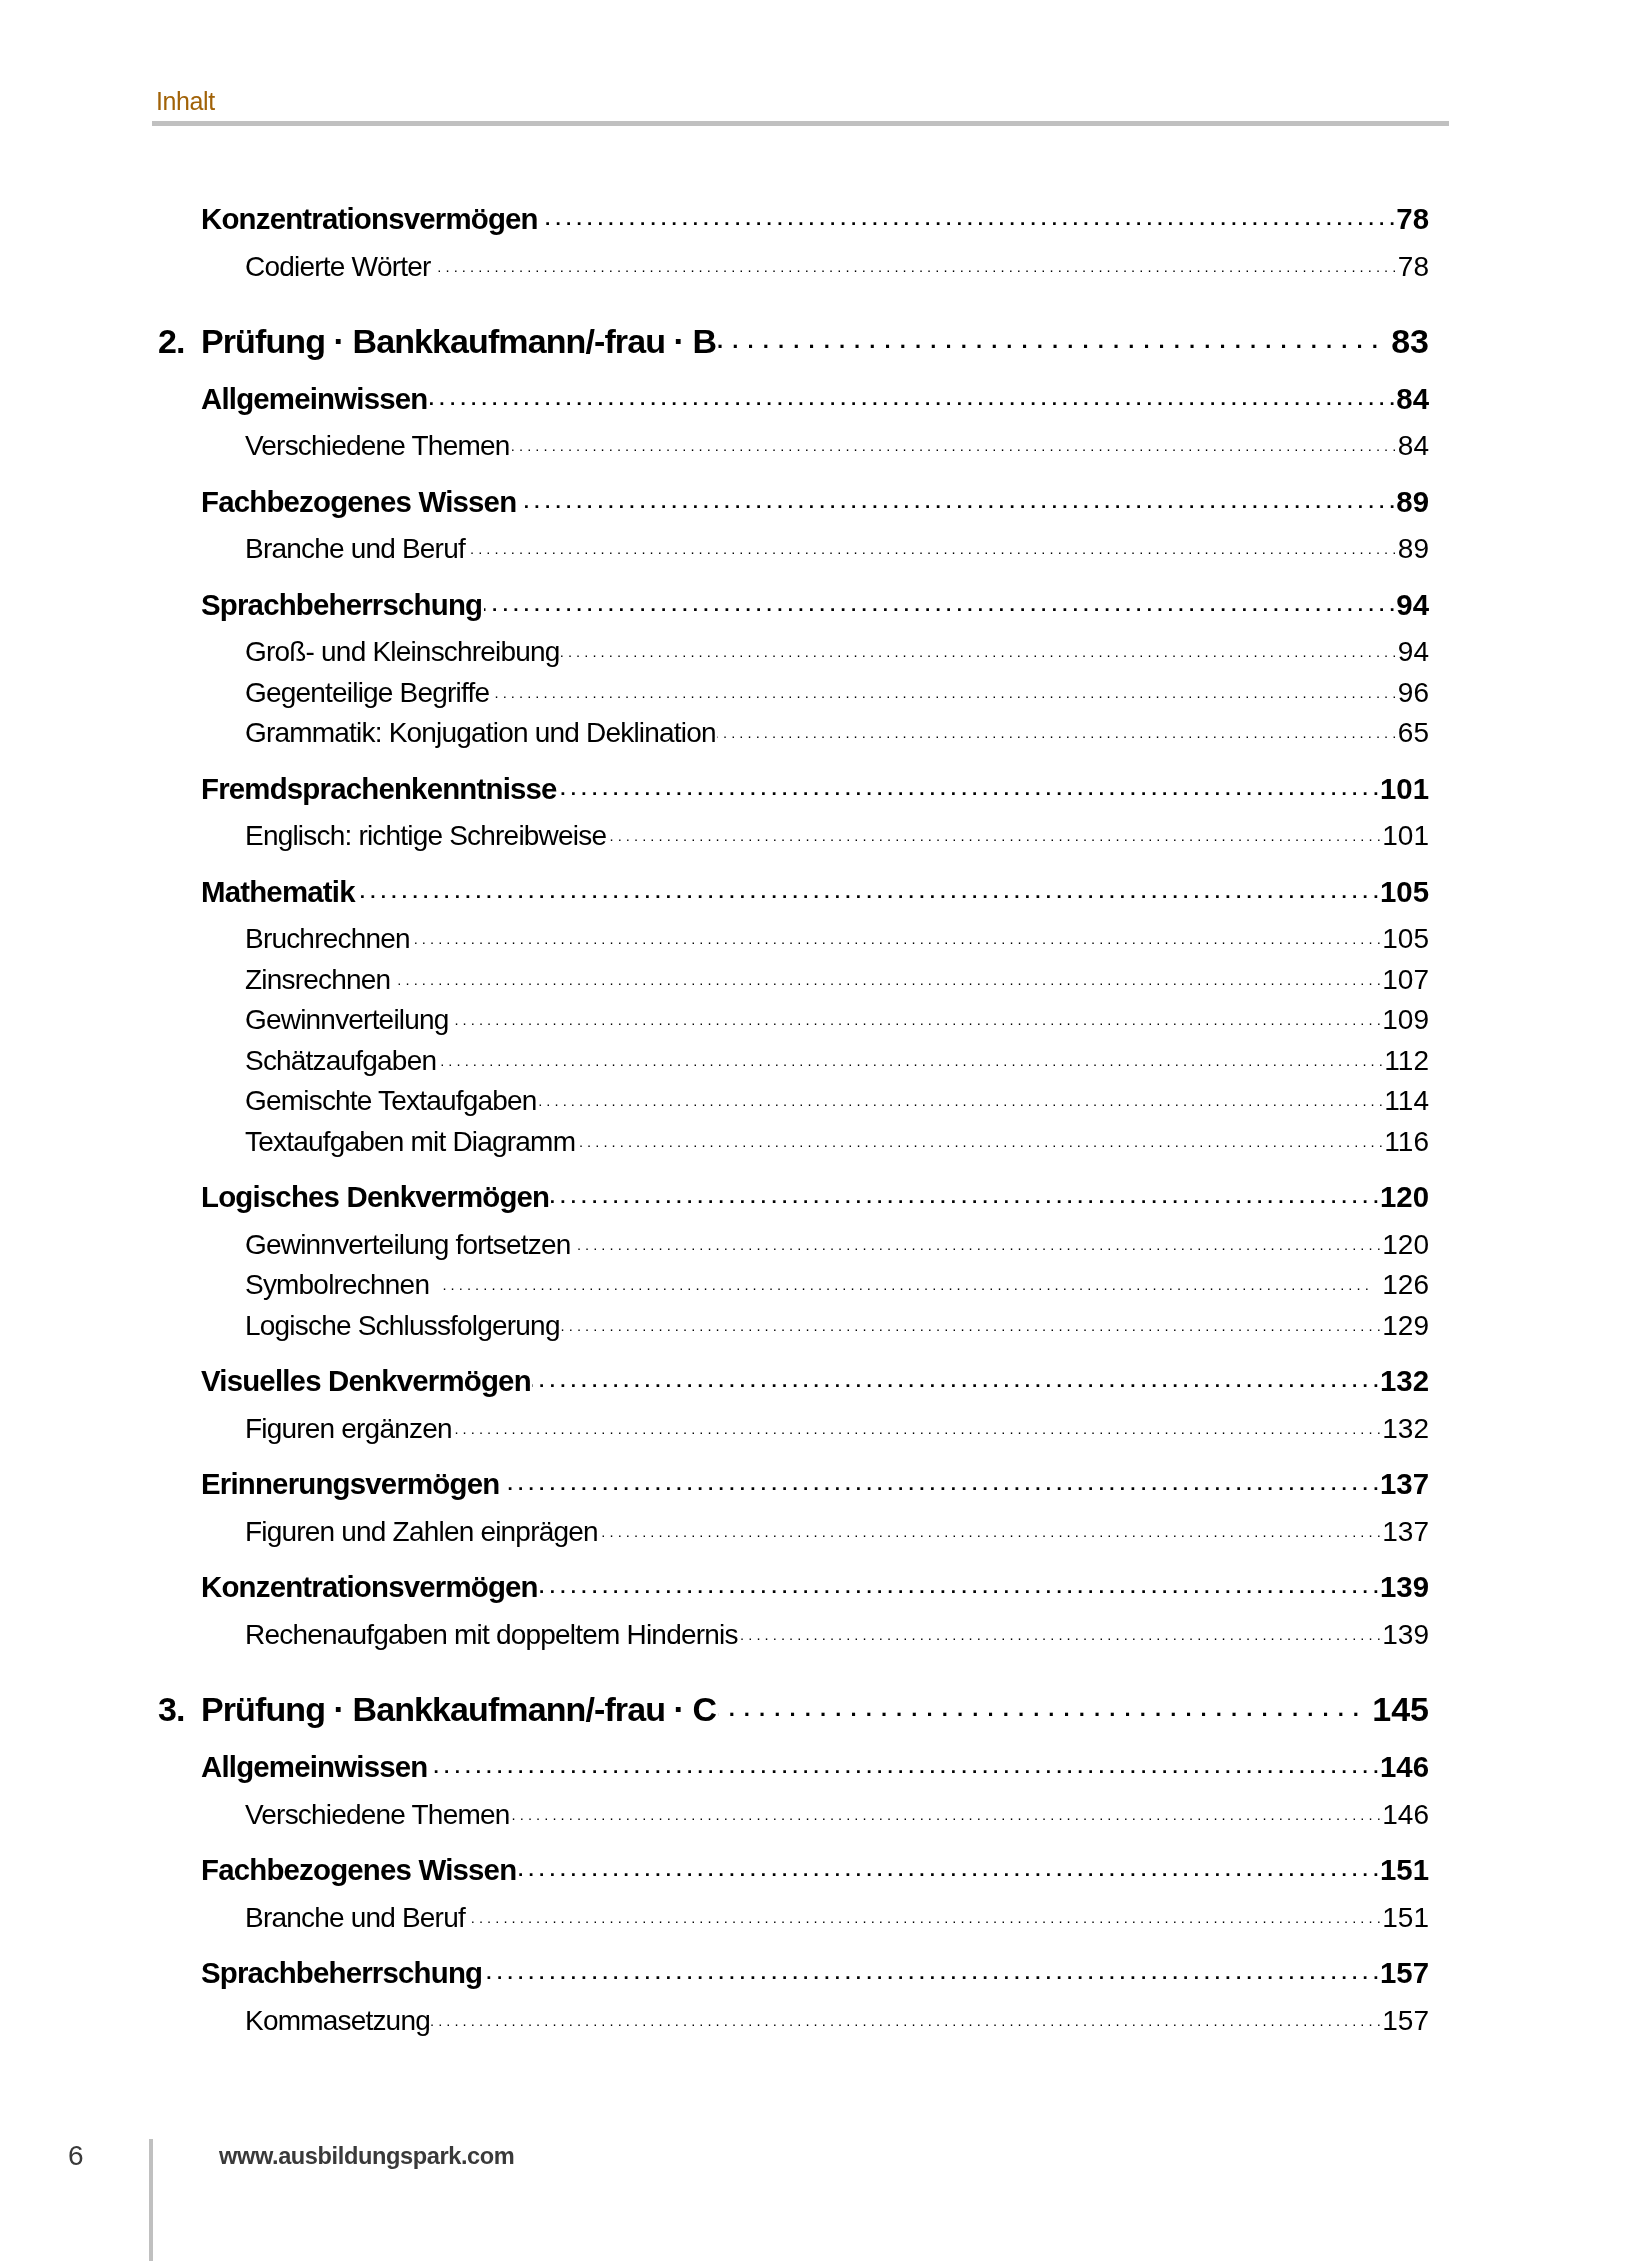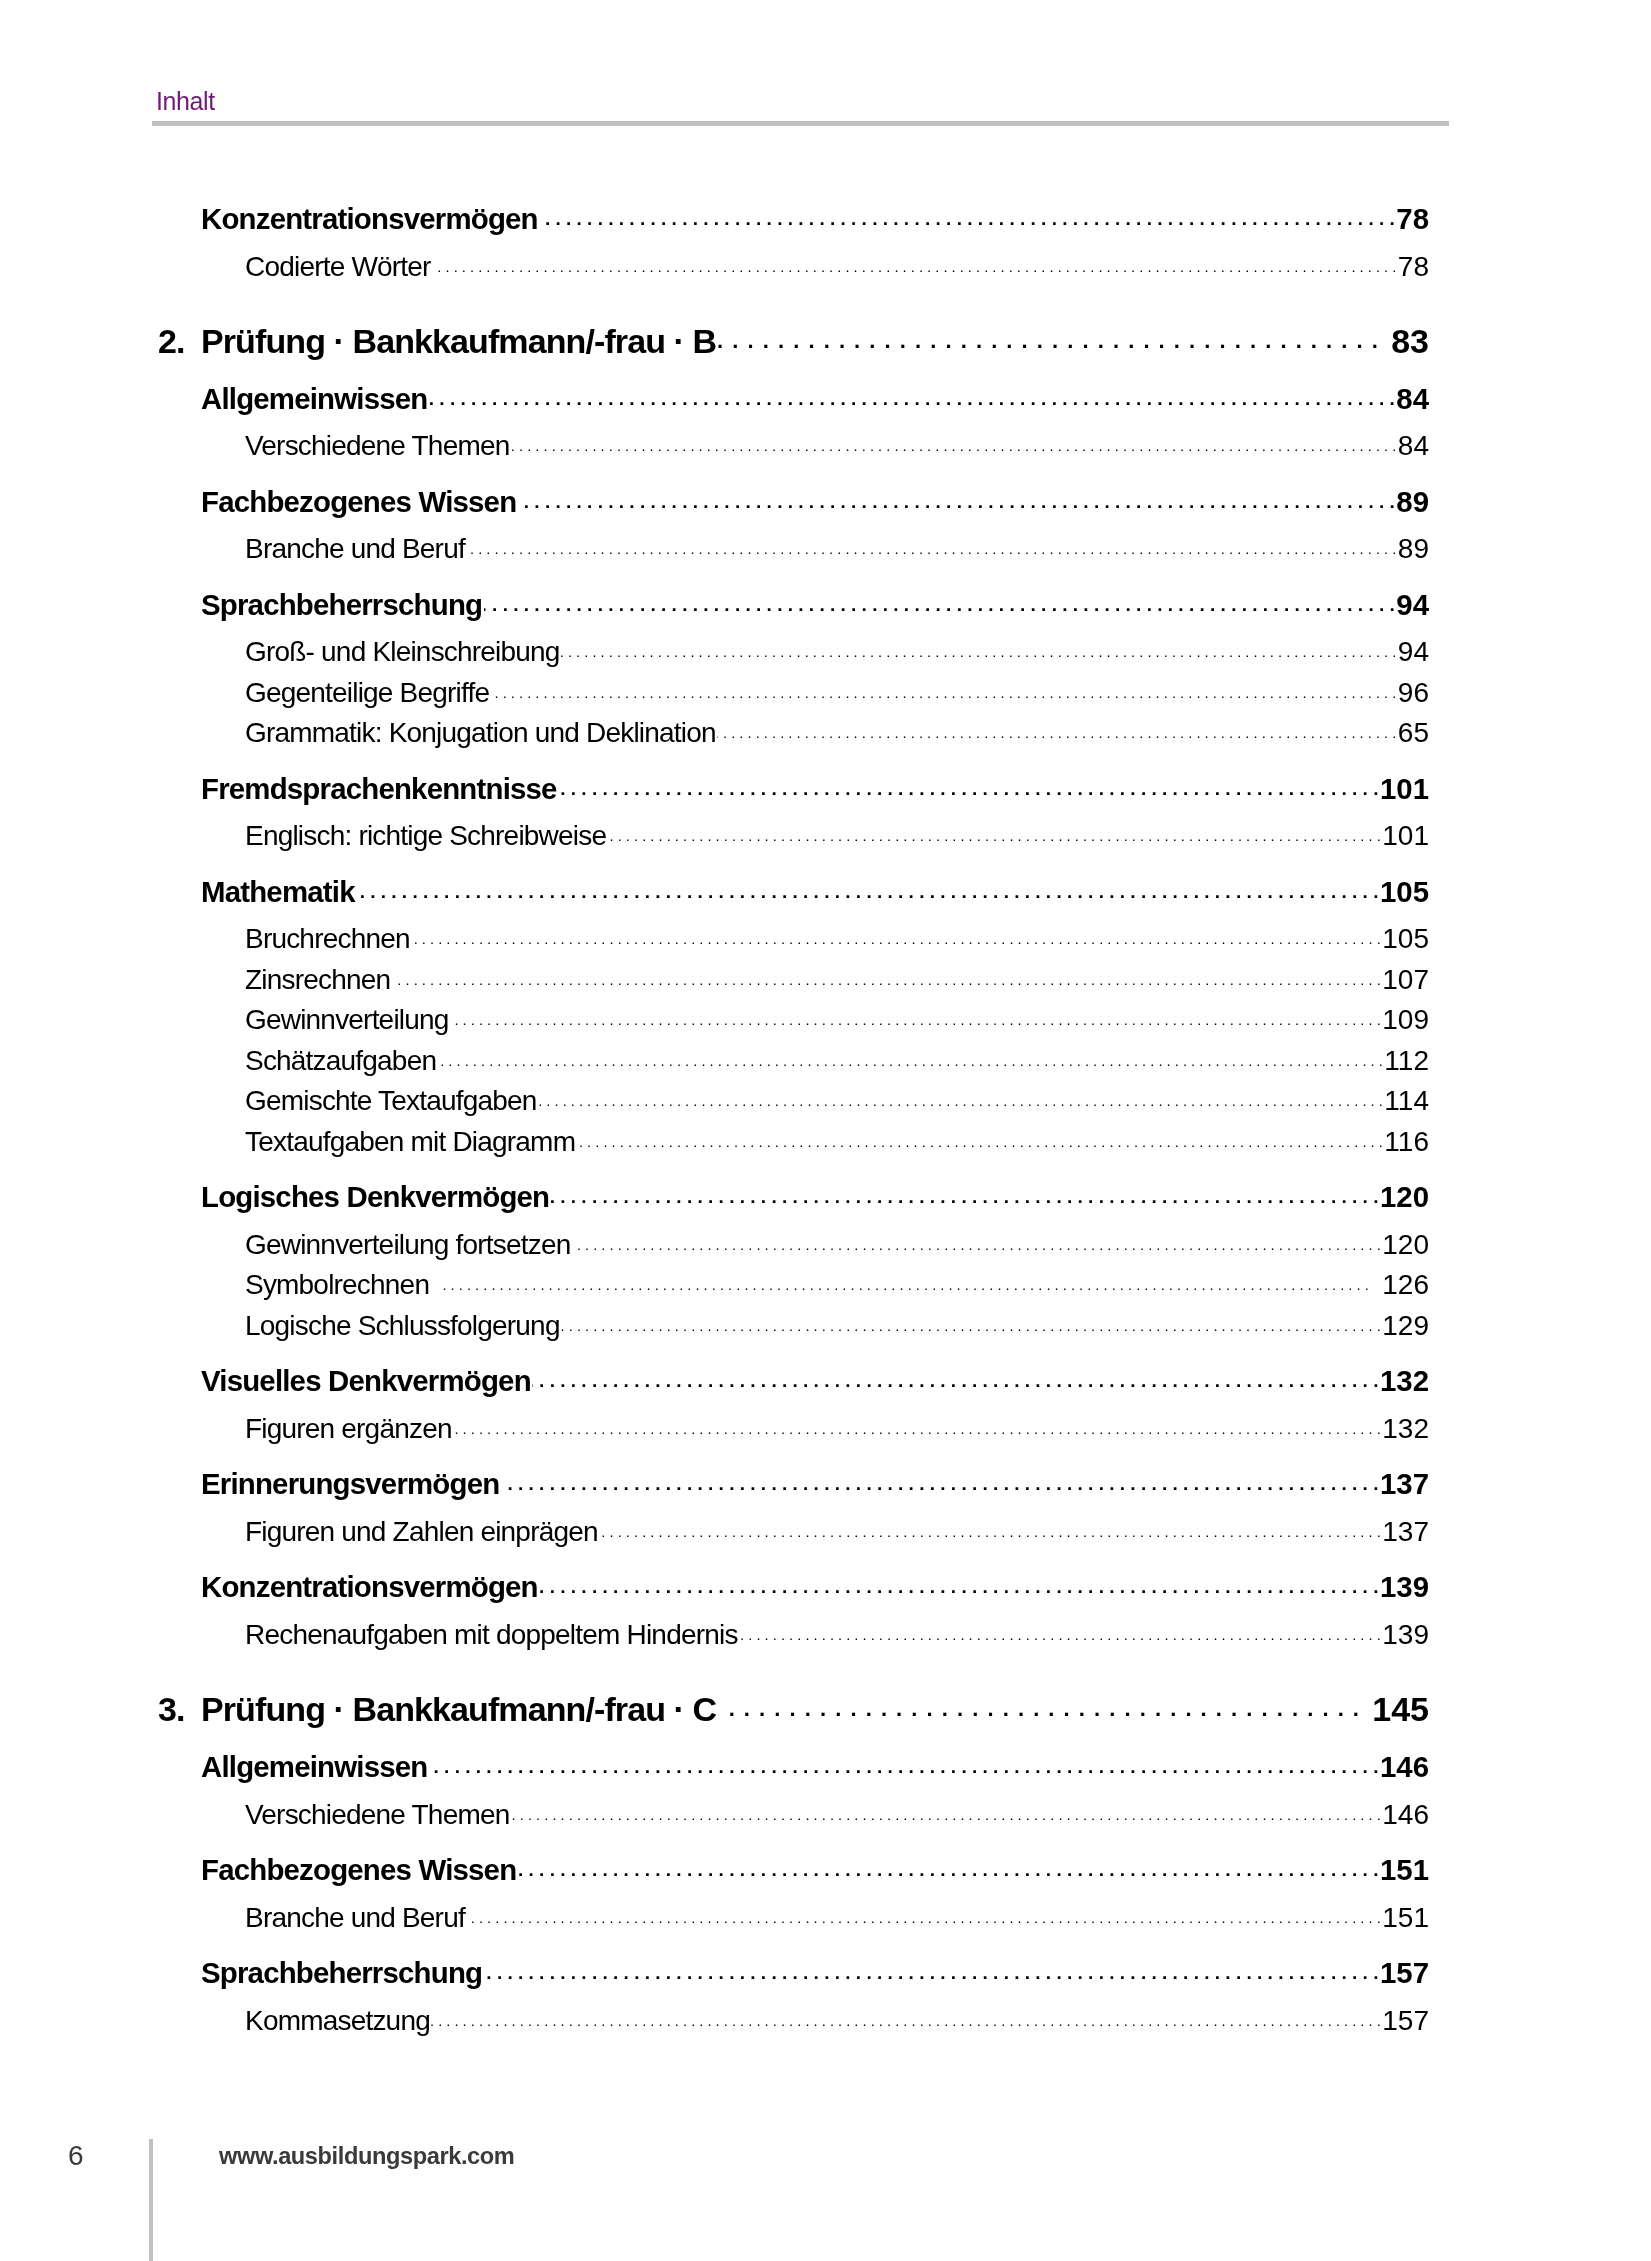--- a/index.html
+++ b/index.html
@@ -14,21 +14,21 @@
     overflow: hidden;
     font-family: "Liberation Sans", "DejaVu Sans", sans-serif;
     color: #000000;
   }
   .running-head {
     position: absolute;
     left: 156px;
     top: 87px;
     font-size: 25px;
     line-height: 29.4px;
-    color: #701a75;
+    color: #a16207;
     letter-spacing: -0.4px;
   }
   .head-rule {
     position: absolute;
     left: 152px;
     top: 121px;
     width: 1297px;
     height: 5.2px;
     background: #c0c0c0;
   }

